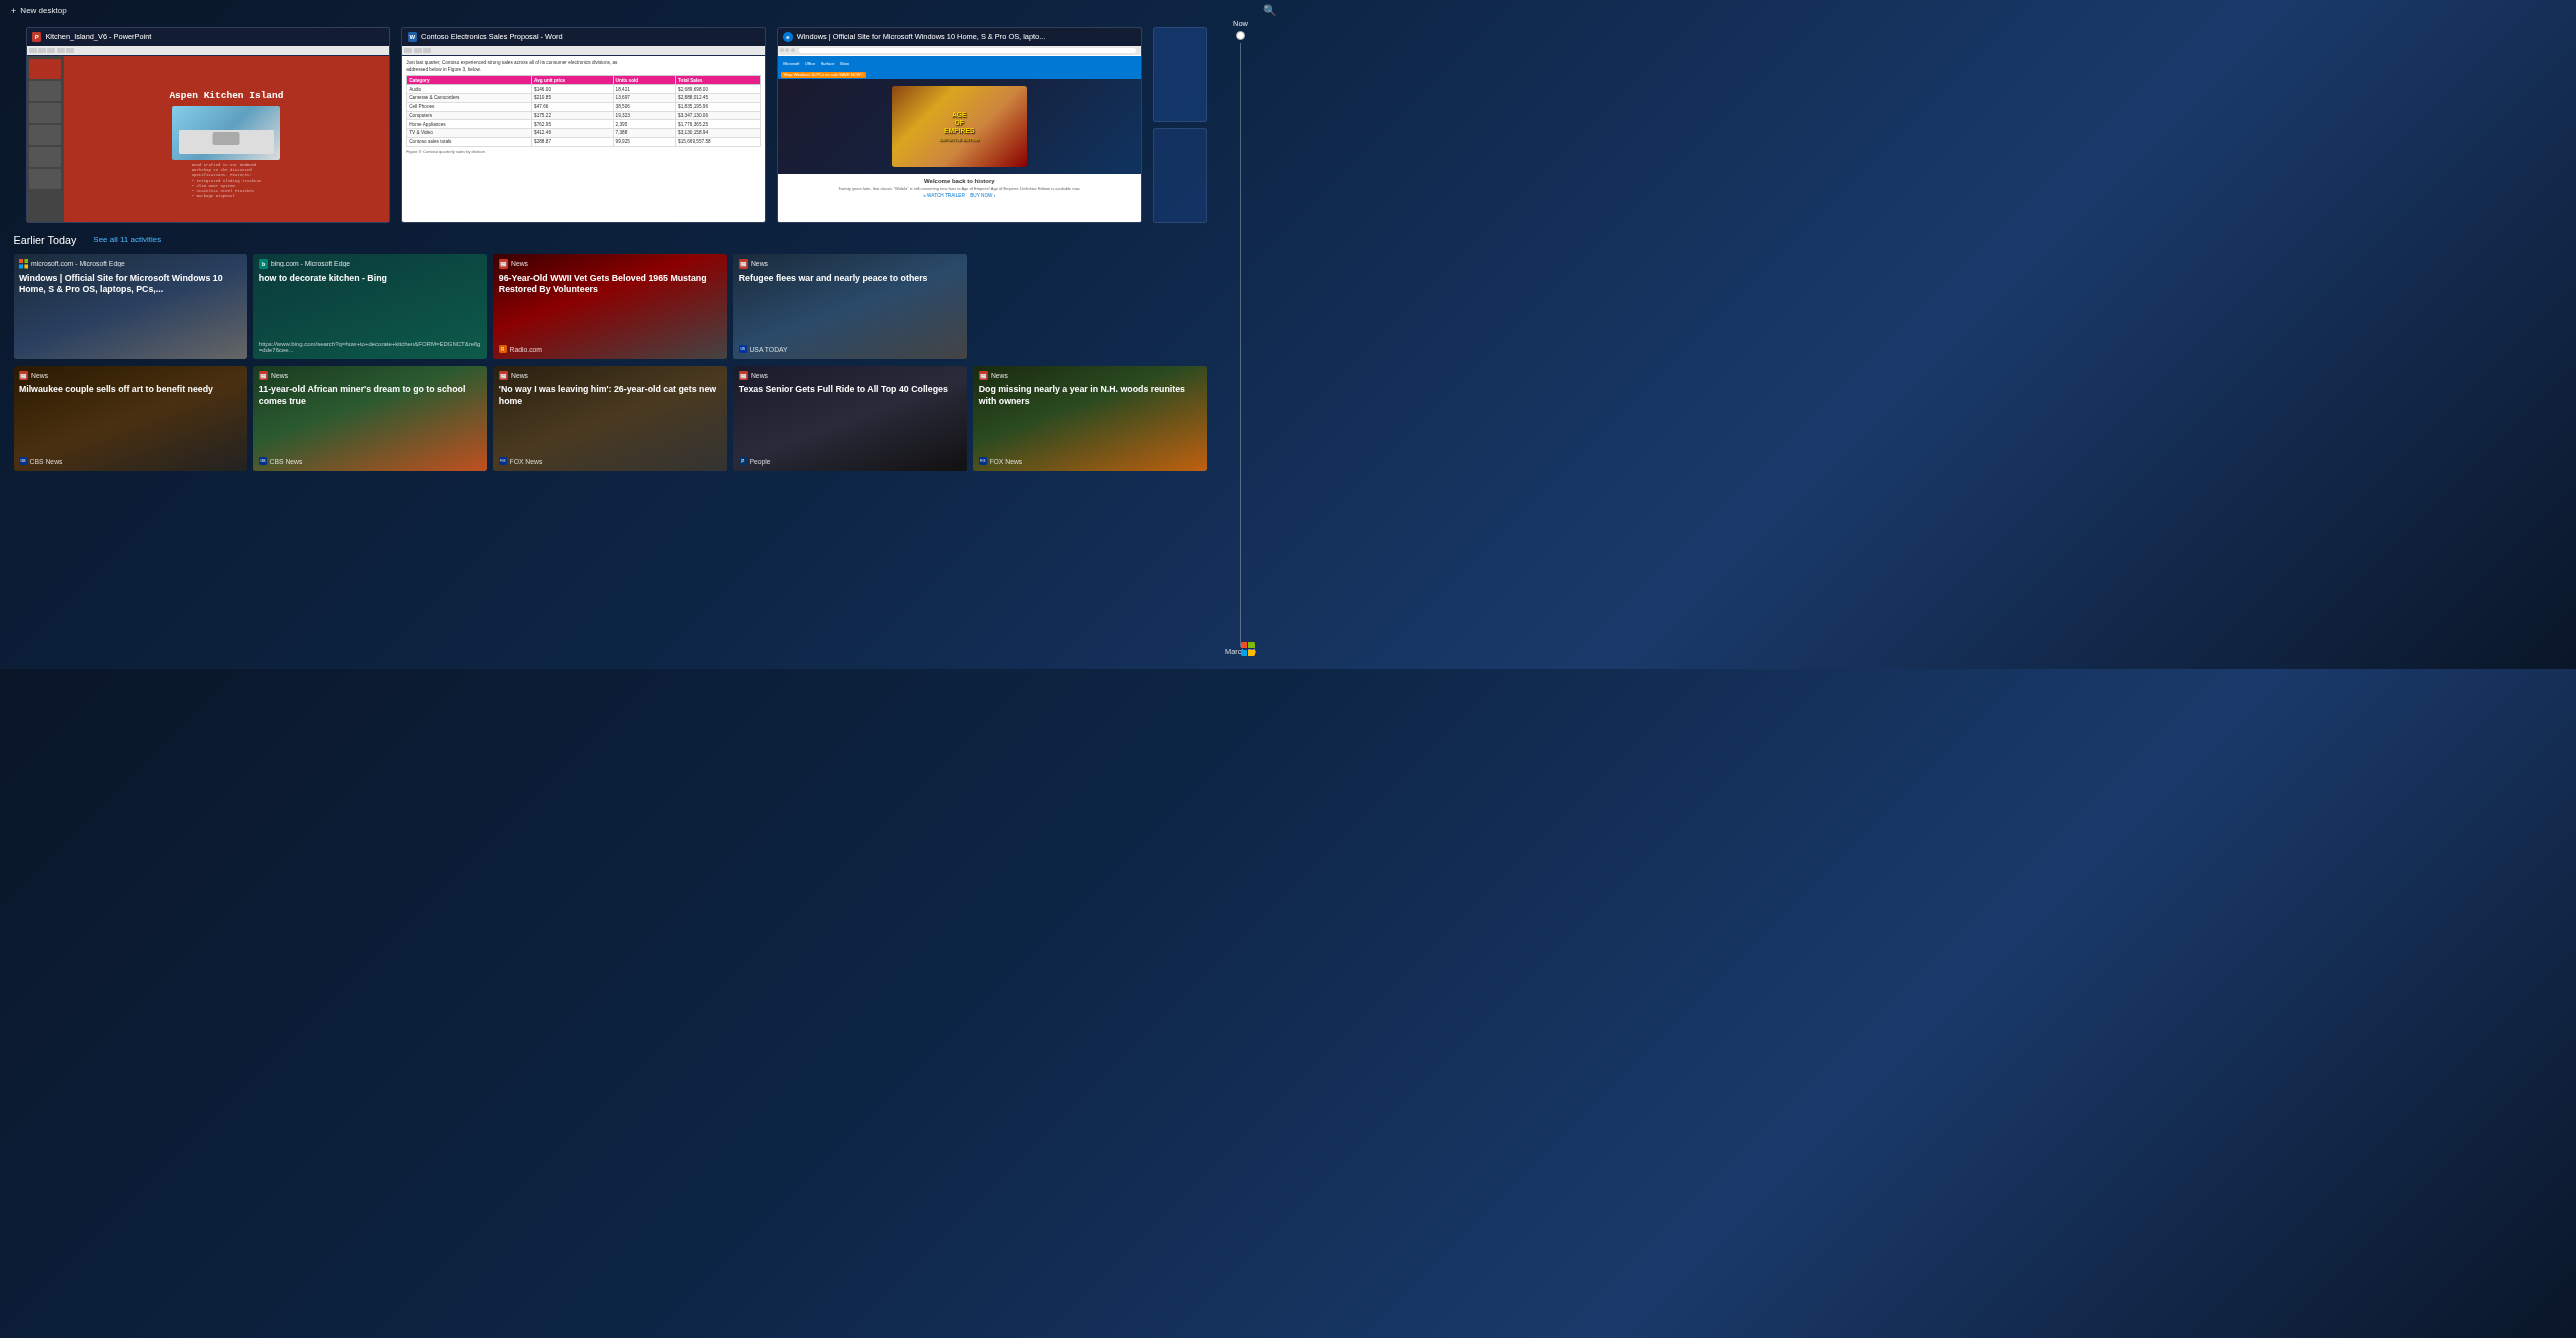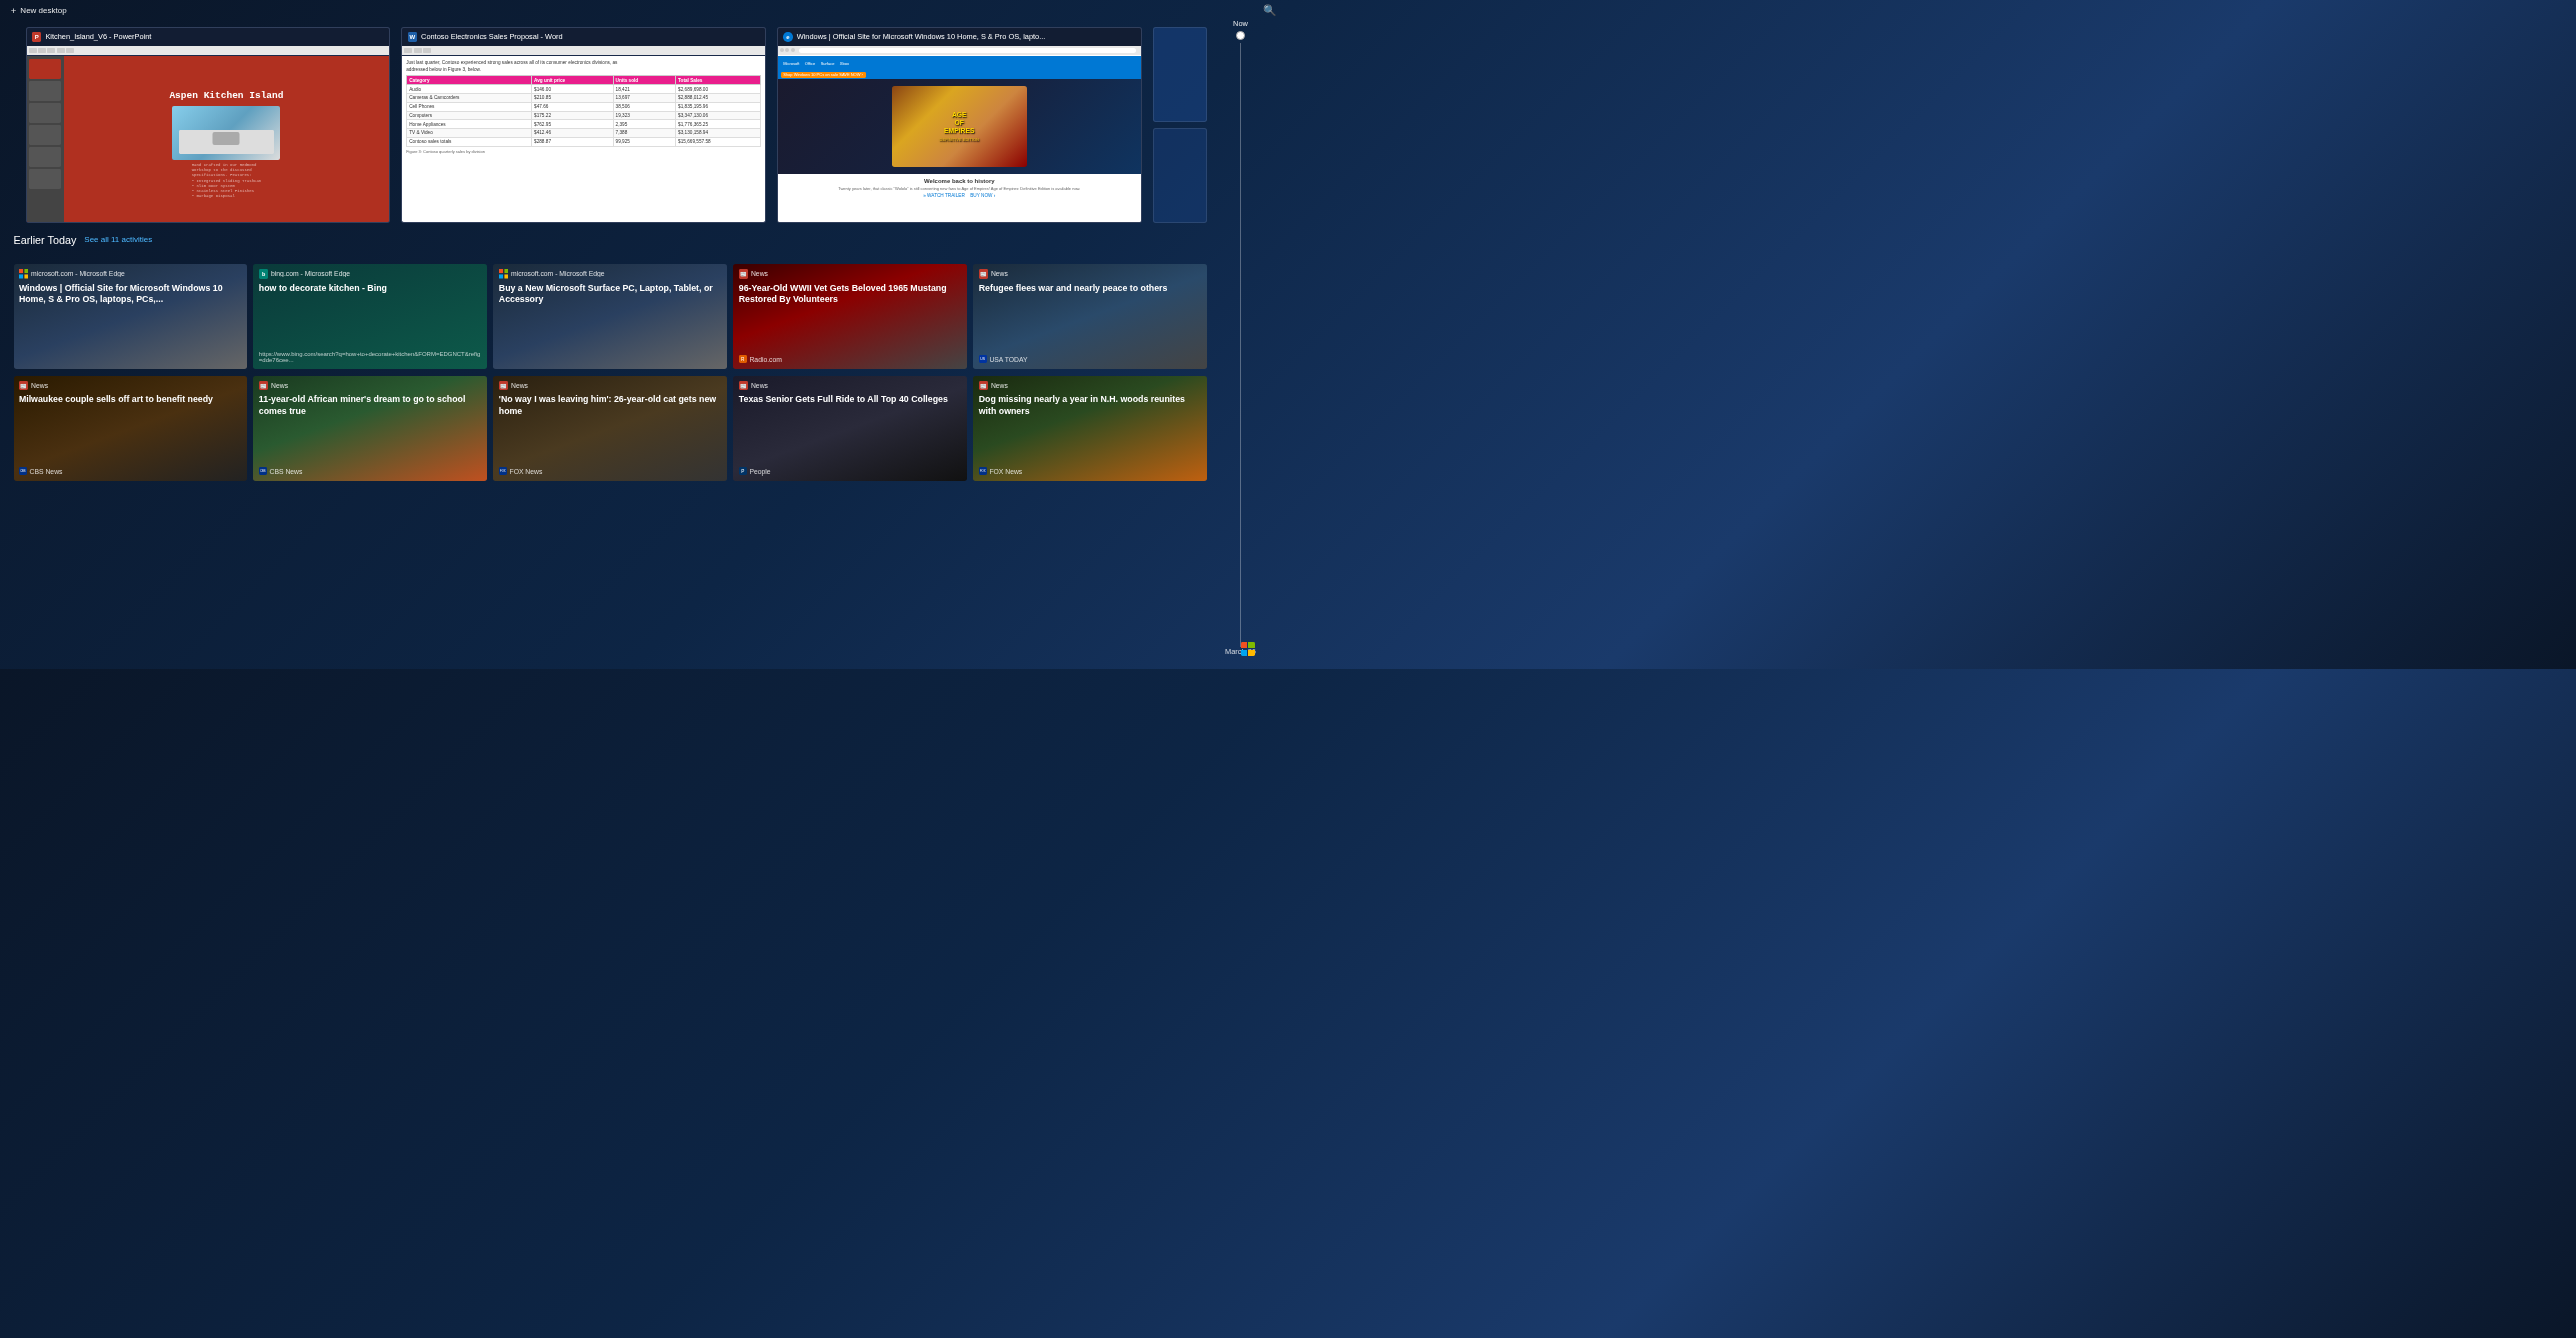--- a/index.html
+++ b/index.html
@@ -307,22 +307,22 @@
       padding: 4px;
       text-align: center;
       font-size: 5.4px;
       color: #333;
     }
 
     
     .earlier-today-header {
       display: flex;
       align-items: center;
-      gap: 8px;
-      margin-bottom: 18px;
+      gap: 17px;
+      margin-bottom: 8px;
     }
     .earlier-today-title {
       font-size: 10.8px;
       font-weight: 500;
       color: #fff;
     }
     .see-all-link {
       font-size: 8px;
       color: #4db8ff;
       cursor: pointer;
@@ -642,36 +642,20 @@
       <div class="activity-card" style="background: linear-gradient(160deg, rgb(10, 58, 58) 0%, rgb(13, 90, 74) 100%);">
         <div class="card-content">
           <div class="card-source-bar">
             <div style="width: 9.5px; height: 9.5px; border-radius: 1.4px; flex-shrink: 0; display: flex; align-items: center; justify-content: center; font-size: 5.4px; font-weight: bold; background: rgb(0, 131, 115); color: rgb(255, 255, 255);">b</div>
             <span class="card-source-name">bing.com - Microsoft Edge</span>
           </div>
           <div class="card-title">how to decorate kitchen - Bing</div>
           <div class="card-url">https://www.bing.com/search?q=how+to+decorate+kitchen&amp;FORM=EDGNCT&amp;refig=dde76cee...</div>
         </div>
       </div>
-      <div class="activity-card" style="background: linear-gradient(160deg, rgb(26, 42, 58) 0%, rgb(42, 64, 96) 50%, rgb(102, 102, 102) 100%);">
-        <div class="card-content">
-          <div class="card-source-bar">
-            <div style="width: 9.5px; height: 9.5px; border-radius: 1.4px; flex-shrink: 0; display: flex; align-items: center; justify-content: center; font-size: 5.4px; font-weight: bold; background: transparent;">
-              <svg width="9.5" height="9.5" viewBox="0 0 14 14">
-                <rect x="0" y="0" width="6" height="6" fill="#f25022"></rect>
-                <rect x="8" y="0" width="6" height="6" fill="#7fba00"></rect>
-                <rect x="0" y="8" width="6" height="6" fill="#00a4ef"></rect>
-                <rect x="8" y="8" width="6" height="6" fill="#ffb900"></rect>
-              </svg>
-            </div>
-            <span class="card-source-name">microsoft.com - Microsoft Edge</span>
-          </div>
-          <div class="card-title">Buy a New Microsoft Surface PC, Laptop, Tablet, or Accessory</div>
-        </div>
-      </div>
       <div class="activity-card" style="background: linear-gradient(160deg, rgb(58, 0, 0) 0%, rgb(139, 0, 0) 40%, rgb(68, 68, 68) 100%);">
         <div class="card-content">
           <div class="card-source-bar">
             <div style="width: 9.5px; height: 9.5px; border-radius: 1.4px; flex-shrink: 0; display: flex; align-items: center; justify-content: center; font-size: 5.4px; font-weight: bold; background: rgb(192, 57, 43); color: rgb(255, 255, 255);">📰</div>
             <span class="card-source-name">News</span>
           </div>
           <div class="card-title">96-Year-Old WWII Vet Gets Beloved 1965 Mustang Restored By Volunteers</div>
           <div class="card-sub-source">
             <div style="width: 8px; height: 8px; border-radius: 1.4px; background: rgb(224, 92, 0); flex-shrink: 0; display: flex; align-items: center; justify-content: center; font-size: 4.7px; color: rgb(255, 255, 255);">R</div>
             <span class="sub-source-text">Radio.com</span>

